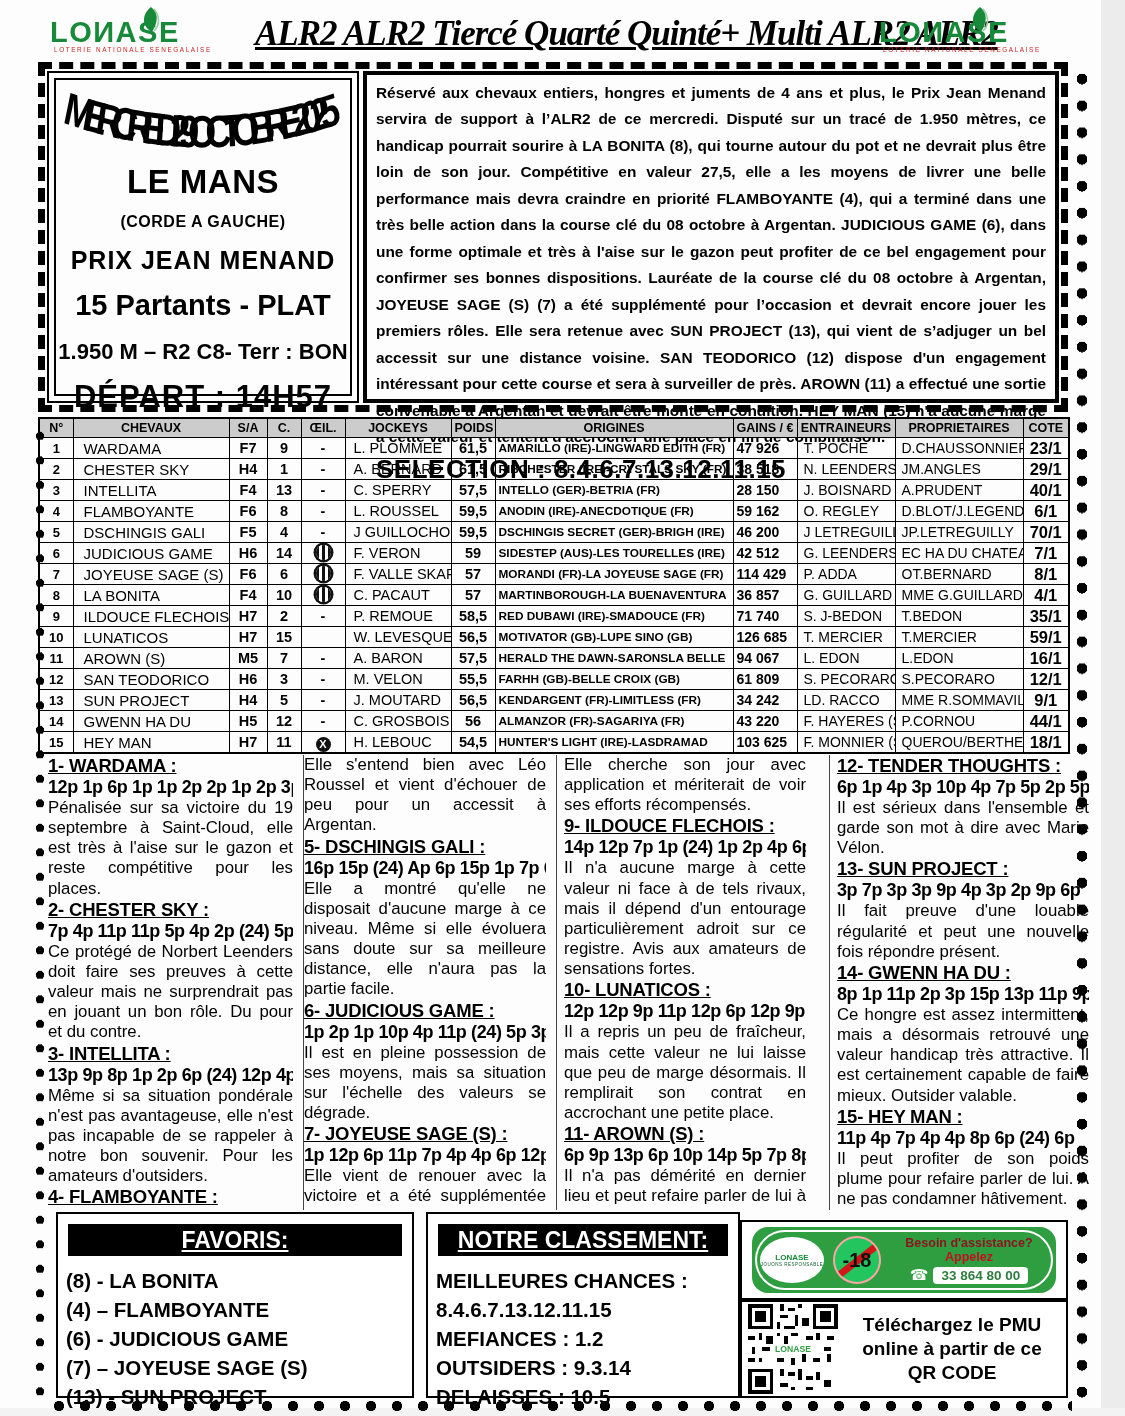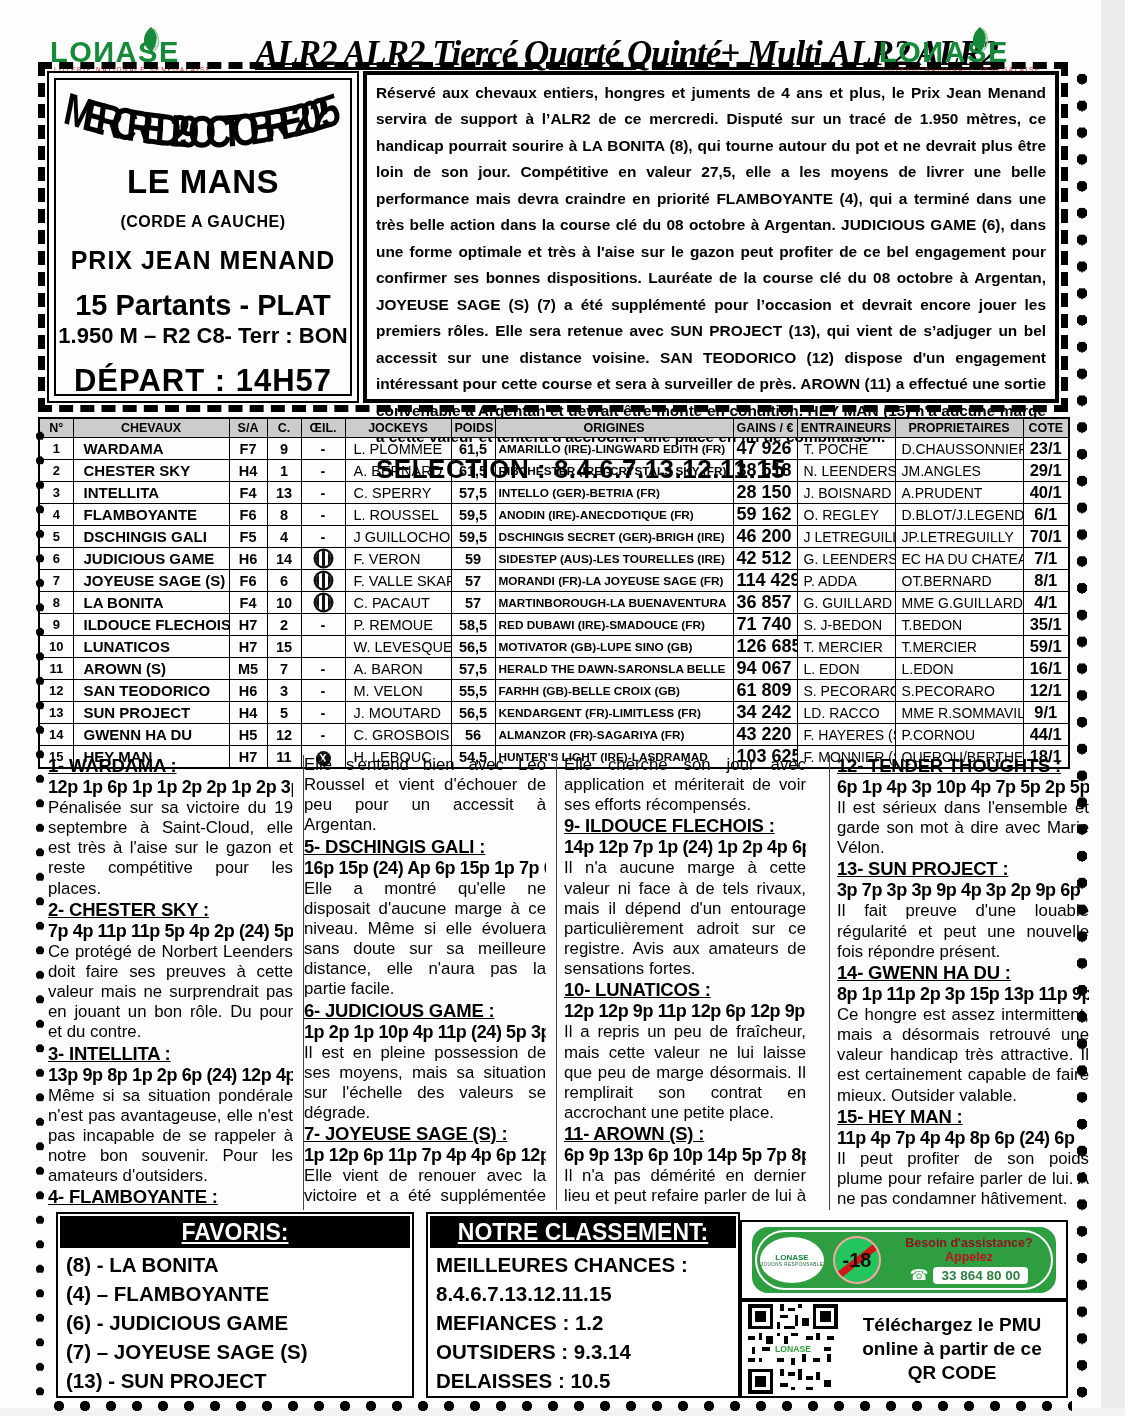--- a/index.html
+++ b/index.html
@@ -1,50 +1,50 @@
 <!DOCTYPE html>
 <html><head>
 <meta charset="utf-8">
 <style>
   html,body{margin:0;padding:0}
   body{width:1125px;height:1416px;background:#fdfdfd;font-family:"Liberation Sans",sans-serif;color:#000;position:relative;overflow:hidden}
   .gray-edge{position:absolute;right:0;top:0;width:24px;height:1416px;background:#ececec}
   .gray-bottom{position:absolute;left:0;top:1408px;width:1125px;height:8px;background:#f3f3f3}
 
   
-  .hdr{position:absolute;left:40px;top:20px;width:1045px;height:54px}
+  .hdr{position:absolute;left:40px;top:0;width:1045px;height:54px}
   .logo{position:absolute;top:6px;width:200px;height:50px}
   .logo-left{left:8px}.logo-right{right:8px}
   .page-title{position:absolute;left:215px;right:215px;top:14px;text-align:center;font-family:"Liberation Serif",serif;font-style:italic;font-weight:bold;font-size:35px;letter-spacing:-1px;text-decoration:underline;text-decoration-thickness:2.5px;white-space:nowrap}
 
   
   .top-frame{position:absolute;left:38px;top:62px;width:1030px;height:350px;border:7px dashed #000;box-sizing:border-box;display:flex}
   .date-box{width:312px;margin:2px;border:2px solid #000;outline:2px solid #000;outline-offset:-9px;box-sizing:border-box;text-align:center;padding-top:4px}
   .race-track{font-size:33px;font-weight:bold;margin-top:0px;letter-spacing:.5px}
   .race-corde{font-size:16px;font-weight:bold;margin-top:12px;letter-spacing:.5px}
   .race-prix{font-size:25px;font-weight:bold;margin-top:15px;letter-spacing:1px}
   .race-part{font-size:29px;font-weight:bold;margin-top:14px}
   .race-alloc{font-size:21px;font-weight:bold;margin-top:15px}
-  .race-dist{font-size:22px;font-weight:bold;margin-top:1px}
+  .race-dist{font-size:22px;font-weight:bold;margin-top:17px}
   .race-dep{font-size:31px;font-weight:bold;margin-top:14px;letter-spacing:1px}
   .preview-box{flex:1;margin:2px;border:4px solid #000;box-sizing:border-box;padding:5px 9px 0 9px}
   .preview-text{font-size:15.4px;font-weight:bold;text-align:justify;line-height:1.72}
   .selection{font-size:26px;font-weight:bold;margin-top:3px;letter-spacing:.5px}
 
   
   table.runners{position:absolute;left:38px;top:417px;width:1030px;border-collapse:collapse;table-layout:fixed}
   table.runners td,table.runners th{border:1px solid #000;padding:0 3px;height:20px;overflow:hidden;white-space:nowrap}
   table.runners{border:2px solid #000}
   table.runners th{background:#ccc;font-size:12.5px;font-weight:bold;height:18px}
   .c-num{font-size:13px;font-weight:bold;text-align:center}
-  .c-cheval{font-size:15px;font-weight:bold;padding-left:10px!important}
+  .c-cheval{font-size:15px;font-weight:normal;padding-left:10px!important}
   .c-c{font-size:14.5px;font-weight:bold;text-align:center}
   .c-jockey{font-size:14.5px;padding-left:8px!important}
   .c-orig{font-size:11.8px;font-weight:bold}
-  .c-gains{font-size:18px;font-weight:bold;text-align:center;padding-right:8px!important}
+  .c-gains{font-size:14px;font-weight:bold;text-align:left;padding-right:8px!important}
   .c-entr{font-size:14px;padding-left:6px!important}
   .c-prop{font-size:14px;padding-left:6px!important}
   .c-cote{font-size:16.5px;font-weight:bold;text-align:center}
   .oeil{display:inline-block;width:15px;height:15px;border-radius:50%;vertical-align:-2px}
   .oeil-stripes{background:linear-gradient(90deg,#111 0 22%,#fff 22% 38%,#111 38% 62%,#fff 62% 78%,#111 78% 100%);box-shadow:0 0 0 2.5px #111}
   .oeil-cross{background:#111;color:#fff;font-size:11px;font-weight:bold;line-height:15px;text-align:center}
   .oeil-dash,.oeil-none{font-weight:bold}
 
   
   .ccol{position:absolute;top:755px;height:455px;overflow:hidden}
@@ -53,21 +53,21 @@
   .ccol3{left:556px;width:242px;border-left:1px solid #444;padding-left:7px}
   .ccol4{left:829px;width:252px;border-left:1px solid #444;padding-left:7px}
   .cb-head{font-size:18.5px;font-weight:bold;text-decoration:underline;letter-spacing:-.2px}
   .cb-form{font-size:18px;font-weight:bold;letter-spacing:-.4px;white-space:nowrap}
   .cb-text{font-size:16.8px;line-height:1.2;text-align:justify}
   .cb-head:empty,.cb-form:empty,.cb-text:empty{display:none}
 
   
   .favoris-box{position:absolute;left:56px;top:1212px;width:358px;height:186px;border:2px solid #000;background:#fff;box-sizing:border-box}
   .classement-box{position:absolute;left:426px;top:1212px;width:314px;height:186px;border:2px solid #000;background:#fff;box-sizing:border-box}
-  .band-hdr{background:#000;color:#fff;font-weight:bold;font-size:23px;text-align:center;height:32px;line-height:32px;margin:2px;text-decoration:underline}
+  .band-hdr{background:#000;color:#fff;font-weight:bold;font-size:23px;text-align:center;height:32px;line-height:32px;margin:10px;text-decoration:underline}
   .fav-item{font-size:20.5px;font-weight:bold;padding-left:8px;line-height:29px}
   .cls-line{font-size:20.5px;font-weight:bold;padding-left:8px;line-height:29px}
 
   .banner-box{position:absolute;left:740px;top:1220px;width:328px;height:80px;border:2px solid #000;background:#fff;box-sizing:border-box}
   .banner{position:absolute;left:10px;top:5px;right:10px;bottom:5px;background:#2f9e41;border-radius:16px;display:flex;align-items:center;padding:0 8px;gap:9px;box-sizing:border-box}
   .banner::after{content:"";position:absolute;inset:3px;border:2px solid #fff;border-radius:30px;pointer-events:none}
   .resp-logo{width:64px;height:46px;background:#fff;border-radius:50%;display:flex;flex-direction:column;align-items:center;justify-content:center;flex:0 0 auto}
   .resp-logo .l1{color:#168a38;font-weight:bold;font-size:8px;line-height:9px}
   .resp-logo .l2{color:#0c5c26;font-size:4.5px;line-height:6px;letter-spacing:.5px}
   .sign18{position:relative;width:44px;height:44px;background:#22c55e;border:2px solid #fca5a5;border-radius:50%;flex:0 0 auto;display:flex;align-items:center;justify-content:center;overflow:hidden}

